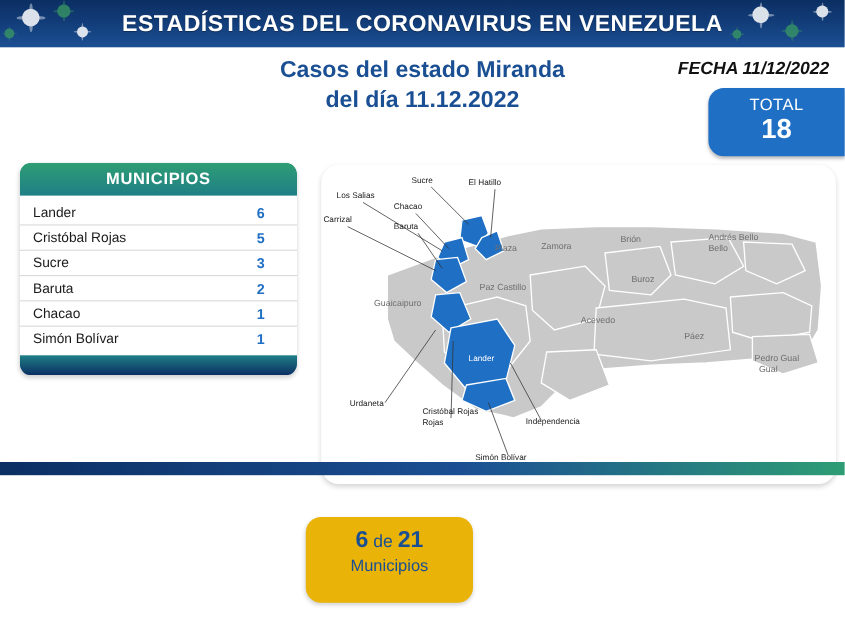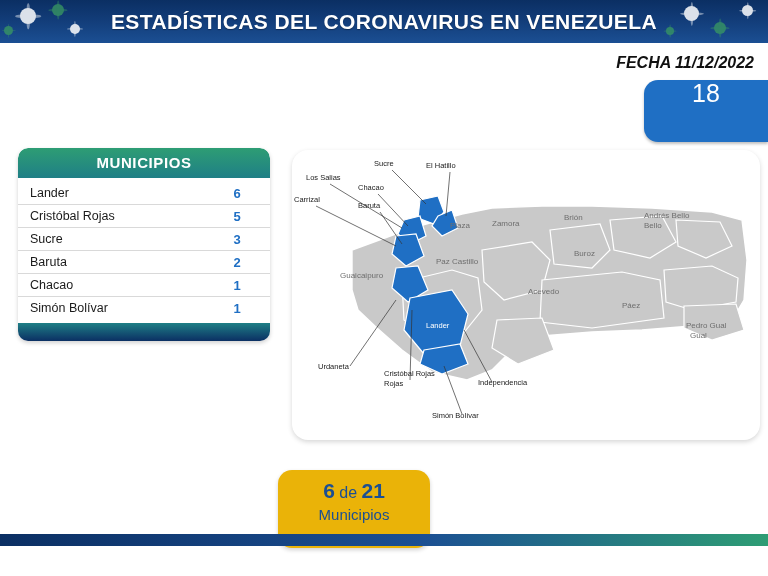--- a/index.html
+++ b/index.html
@@ -11,21 +11,21 @@
     height: 576px;
     background: #ffffff;
     font-family: "Liberation Sans", sans-serif;
     overflow: hidden;
     position: relative;
   }
   .page {
     position: absolute;
     left: 0; top: 0;
     width: 768px;
-    height: 546px;
+    height: 432px;
     background: #ffffff;
   }
 
   
   .header {
     position: absolute;
     left: 0; top: 0;
     width: 768px;
     height: 43px;
     background: linear-gradient(180deg, #0b2f63 0%, #123c78 45%, #1b4f93 100%);
@@ -109,21 +109,21 @@
     color: #ffffff;
     text-align: center;
   }
   .total-label {
     margin-top: 7px;
     font-size: 15px;
     letter-spacing: 0.5px;
   }
   .total-value {
     font-size: 25px;
-    font-weight: normal;
+    font-weight: bold;
     line-height: 27px;
   }
 
   
   .table-card {
     position: absolute;
     left: 18px;
     top: 148px;
     width: 252px;
     background: #ffffff;
@@ -248,24 +248,29 @@
     <div class="virus virus-green" style="left:52px; top:4px; width:12px; height:12px;"></div>
     <div class="virus" style="left:70px; top:24px; width:10px; height:10px;"></div>
     <div class="virus virus-green" style="left:4px; top:26px; width:9px; height:9px;"></div>
     <div class="virus" style="left:684px; top:6px; width:15px; height:15px;"></div>
     <div class="virus virus-green" style="left:714px; top:22px; width:12px; height:12px;"></div>
     <div class="virus" style="left:742px; top:5px; width:11px; height:11px;"></div>
     <div class="virus virus-green" style="left:666px; top:27px; width:8px; height:8px;"></div>
     <div class="header-title">ESTADÍSTICAS DEL CORONAVIRUS EN VENEZUELA</div>
   </div>
 
+  <div class="subtitle">
+    <span>Casos del estado Miranda</span>
+    <span class="l2">del día 11.12.2022</span>
+  </div>
 
   <div class="fecha">FECHA 11/12/2022</div>
 
   <div class="total-box">
+    <div class="total-label">TOTAL</div>
     <div class="total-value">18</div>
   </div>
 
   <div class="table-card">
     <div class="table-head">MUNICIPIOS</div>
     <div class="table-body">
       <div class="trow">
         <div class="tname">Lander</div>
         <div class="tval">6</div>
       </div>

